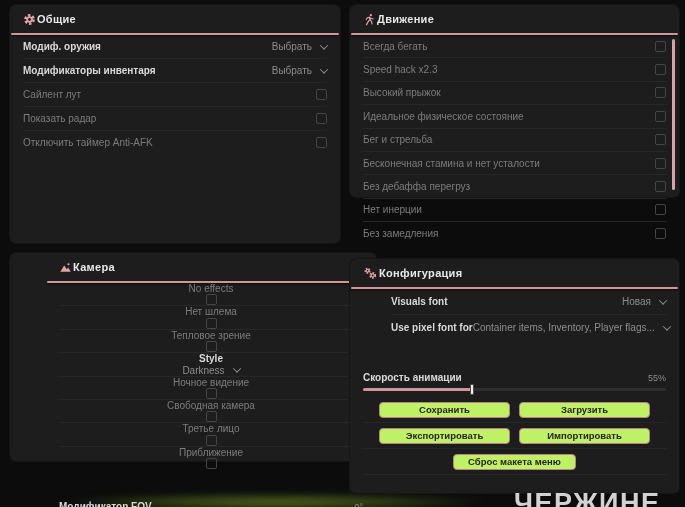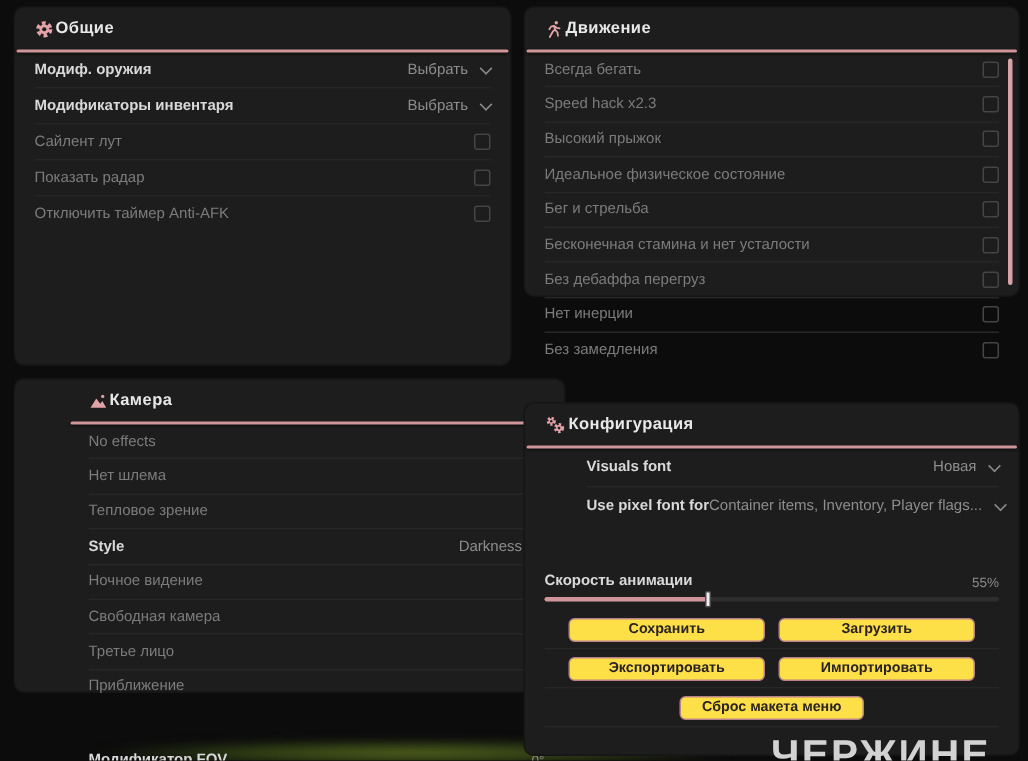--- a/index.html
+++ b/index.html
@@ -8,33 +8,33 @@
   .stage{position:absolute;inset:0;overflow:hidden;}
 
   .green-band{position:absolute;left:60px;bottom:-4px;width:430px;height:18px;border-radius:50%;
     background:radial-gradient(closest-side,#55631e 0%,#2e3c14 55%,rgba(12,15,6,0) 100%);
     filter:blur(3px);}
 
   .panel{position:absolute;background:#1d1d1d;border-radius:6px;box-shadow:0 0 0 1px #151515;}
   #panel-general {left:10px; top:5px;  width:330px;height:238px;}
   #panel-movement{left:350px;top:5px;  width:329px;height:192px;}
   #panel-camera  {left:10px; top:253px;width:330px;height:208px;padding-left:36px;}
-  #panel-config  {left:350px;top:269px;width:329px;height:234px;}
+  #panel-config  {left:350px;top:259px;width:329px;height:234px;}
 
   .hdr{display:flex;align-items:center;gap:1px;height:28px;padding:0 13px;}
   .hdr .title{color:#e8e8e8;font-size:11px;font-weight:bold;letter-spacing:.3px;}
   .hdr-line{height:2px;background:#cf9598;margin:0 1px;border-radius:1px;
             box-shadow:0 1px 2px rgba(0,0,0,.6);}
 
   .rows{padding:0 13px;}
   .row{display:flex;align-items:center;justify-content:space-between;border-bottom:1px solid #272727;}
   .row:last-child{border-bottom:none;}
   .rows .row{height:23px;}
   #panel-movement .rows .row{height:22.4px;gap:12px;}
-  #panel-camera .rows .row{height:22.4px;}
+  #panel-camera .rows .row{height:22.4px;flex-direction:column;}
   #panel-config .rows .row{height:25px;margin-left:28px;}
 
   .lbl{font-size:10px;color:#7c7c7c;white-space:nowrap;}
   .lbl.bright{color:#d9d9d9;font-weight:bold;}
 
   .select{display:flex;align-items:center;gap:9px;cursor:pointer;}
   .select .val{font-size:10px;color:#8d8d8d;white-space:nowrap;}
   .chev{width:5px;height:5px;border-right:1.5px solid #8d8d8d;border-bottom:1.5px solid #8d8d8d;
         transform:rotate(45deg) translate(-1px,-1px);display:inline-block;}
 
@@ -49,21 +49,21 @@
   .slider-head{display:flex;align-items:center;justify-content:space-between;height:17px;}
   .slider-val{font-size:9px;color:#8d8d8d;}
   .slider-track{position:relative;height:3px;background:#2e2e2e;border-radius:2px;margin-top:2px;}
   .slider-fill{position:absolute;left:0;top:0;bottom:0;background:#d09599;border-radius:2px;}
   .slider-thumb{position:absolute;top:-4px;width:4px;height:11px;background:#efefef;
                 border:1px solid #4a4a4a;border-radius:1px;box-sizing:border-box;cursor:pointer;}
 
   .btn-row{display:flex;justify-content:center;align-items:center;gap:9px;height:25px;
            border-bottom:1px solid #272727;margin:0 13px;}
   .btn{width:131px;height:16px;line-height:14px;text-align:center;font-size:9.5px;font-weight:bold;
-       color:#2a2222;background:#fde047;border:1px solid #b9828a;border-radius:4px;
+       color:#2a2222;background:#bef264;border:1px solid #b9828a;border-radius:4px;
        box-sizing:border-box;cursor:pointer;}
   .btn.small{width:auto;min-width:110px;padding:0 14px;}
 
   .fov-grip{position:absolute;right:-1px;bottom:-1px;width:0;height:0;
             border-left:7px solid transparent;border-bottom:7px solid #d8878d;}
 
   .watermark{position:absolute;left:514px;top:488px;font-size:27px;font-weight:bold;
              color:#d2d2d2;letter-spacing:1.5px;white-space:nowrap;}
 </style>
 </head>

